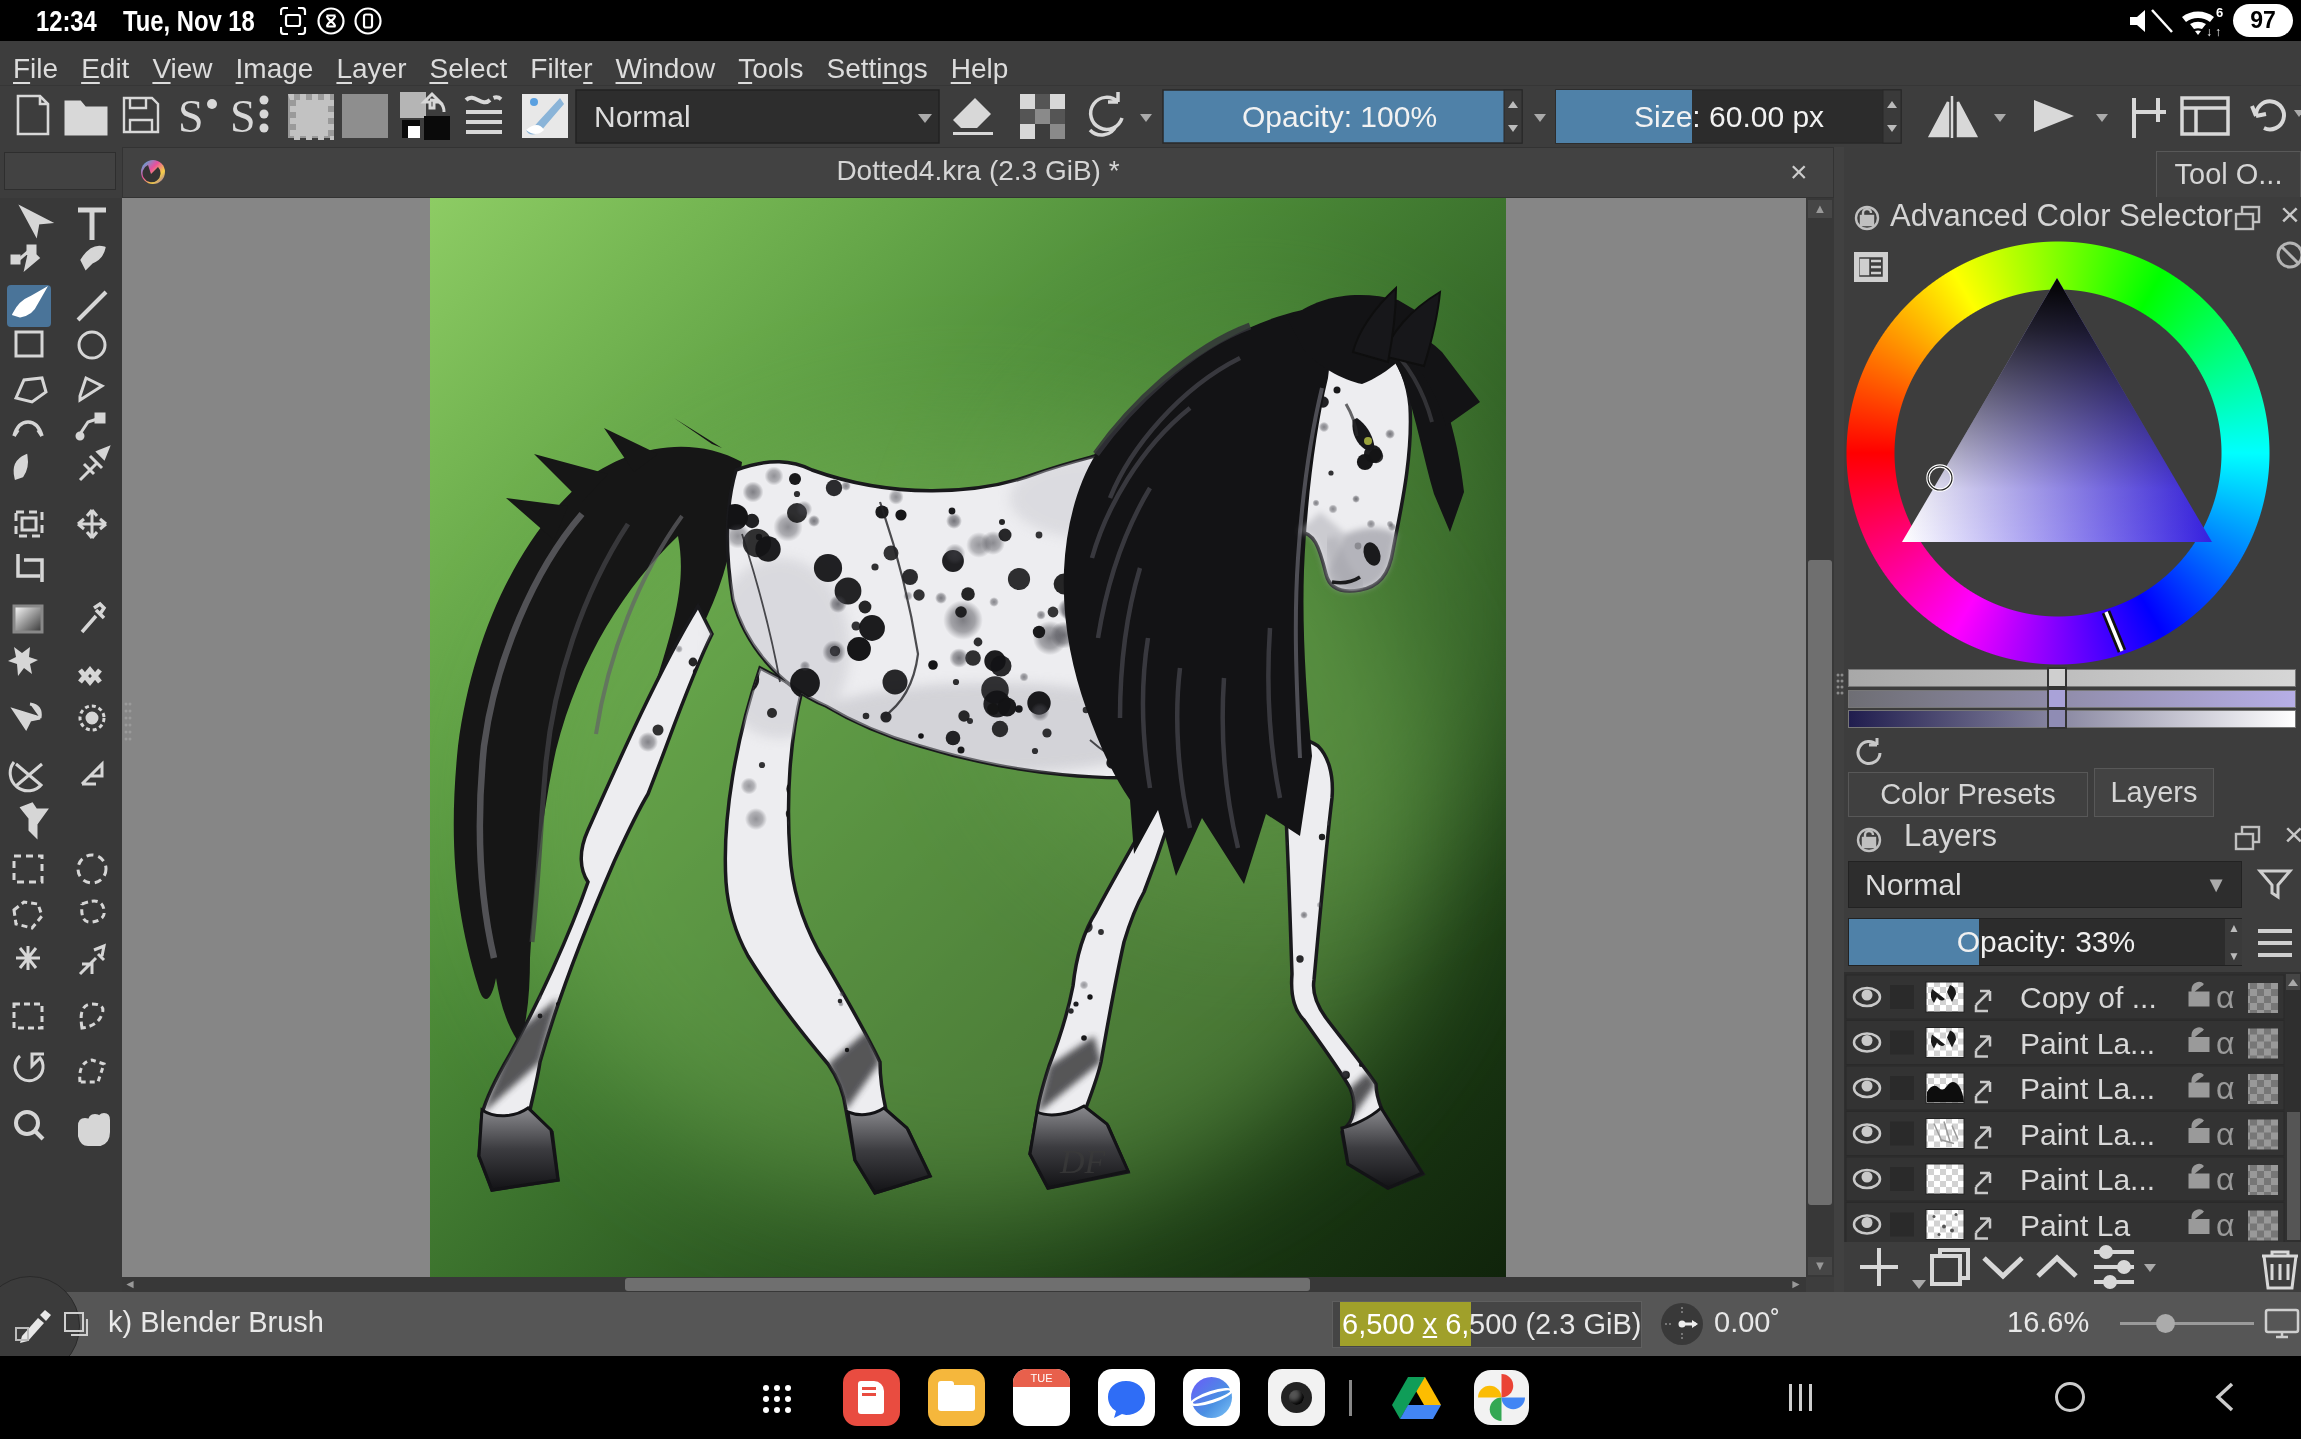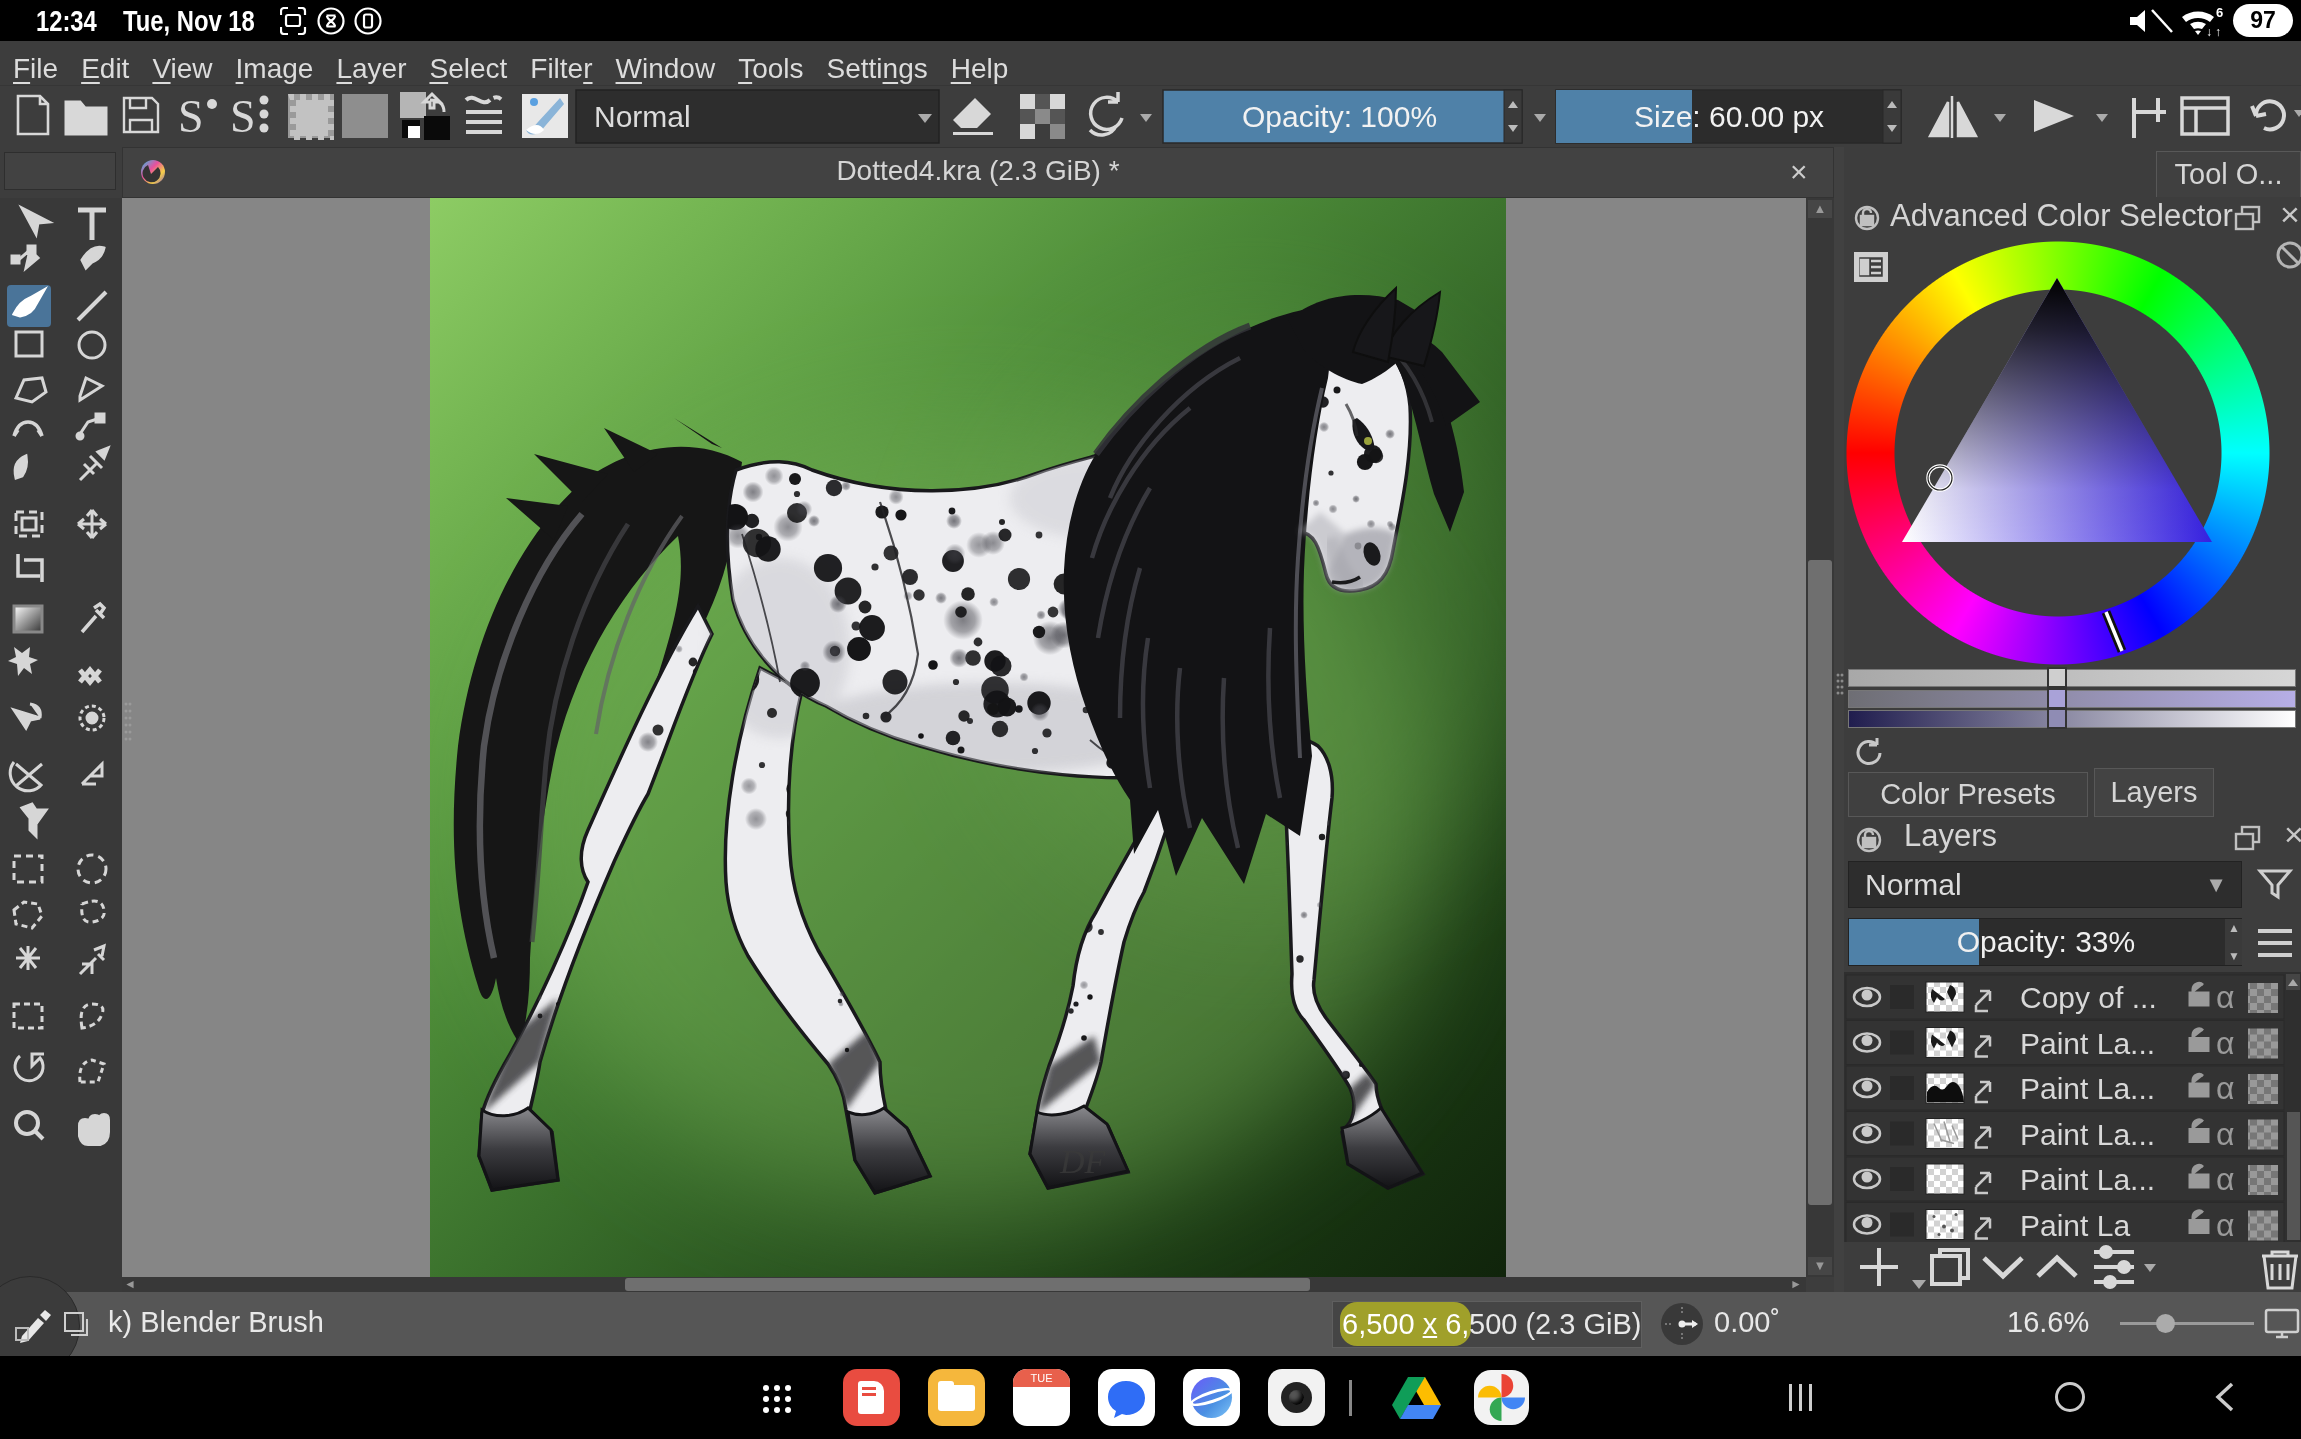--- a/index.html
+++ b/index.html
@@ -865,21 +865,21 @@
       <path d="M10 34 l16-18 6 5 -16 18 -8 2 z" fill="#e8e8e8"></path>
       <path d="M28 13 l5-5 6 5 -5 6 z" fill="#e8e8e8"></path>
       <rect x="4" y="26" width="12" height="12" fill="none" stroke="#bbb" stroke-width="2"></rect>
     </svg>
   <svg class="abs" style="left:62px;top:18px" width="28" height="28" viewBox="0 0 28 28" fill="none" stroke="#cfcfcf" stroke-width="2">
       <rect x="3" y="3" width="18" height="18"></rect>
       <path d="M25 9 v16 h-16"></path>
     </svg>
   <div class="abs" style="left:108px;top:14px;font-size:29px;">k) Blender Brush</div>
   <div class="abs" style="left:1332px;top:9px;width:310px;height:47px;background:#454545;border:1px solid #5f5f5f;"></div>
-  <div class="abs" style="left:1340px;top:10px;height:44px;background:#a0a02a;color:#fff;font-size:29px;line-height:44px;padding:0 2px;border-radius:17px;">6,500 <u>x</u> 6,</div>
+  <div class="abs" style="left:1340px;top:10px;height:44px;background:#a0a02a;color:#fff;font-size:29px;line-height:44px;padding:0 2px;">6,500 <u>x</u> 6,</div>
   <div class="abs" style="left:1469px;top:10px;font-size:29px;line-height:44px;">500 (2.3 GiB)</div>
   <svg class="abs" style="left:1658px;top:8px" width="48" height="48" viewBox="0 0 48 48">
       <circle cx="24" cy="24" r="21" fill="#393939"></circle>
       <path d="M24 7 v8 M24 33 v8 M7 24 h8 M33 24 h8" stroke="#777" stroke-width="2" stroke-dasharray="2 2"></path>
       <circle cx="24" cy="24" r="3.5" fill="#eee"></circle>
       <path d="M24 24 h14" stroke="#eee" stroke-width="3"></path>
       <path d="M40 24 l-6-4 v8 z" fill="#eee"></path>
     </svg>
   <div class="abs" style="left:1714px;top:14px;font-size:29px;">0.00˚</div>
   <div class="abs" style="left:2007px;top:14px;font-size:29px;">16.6%</div>

